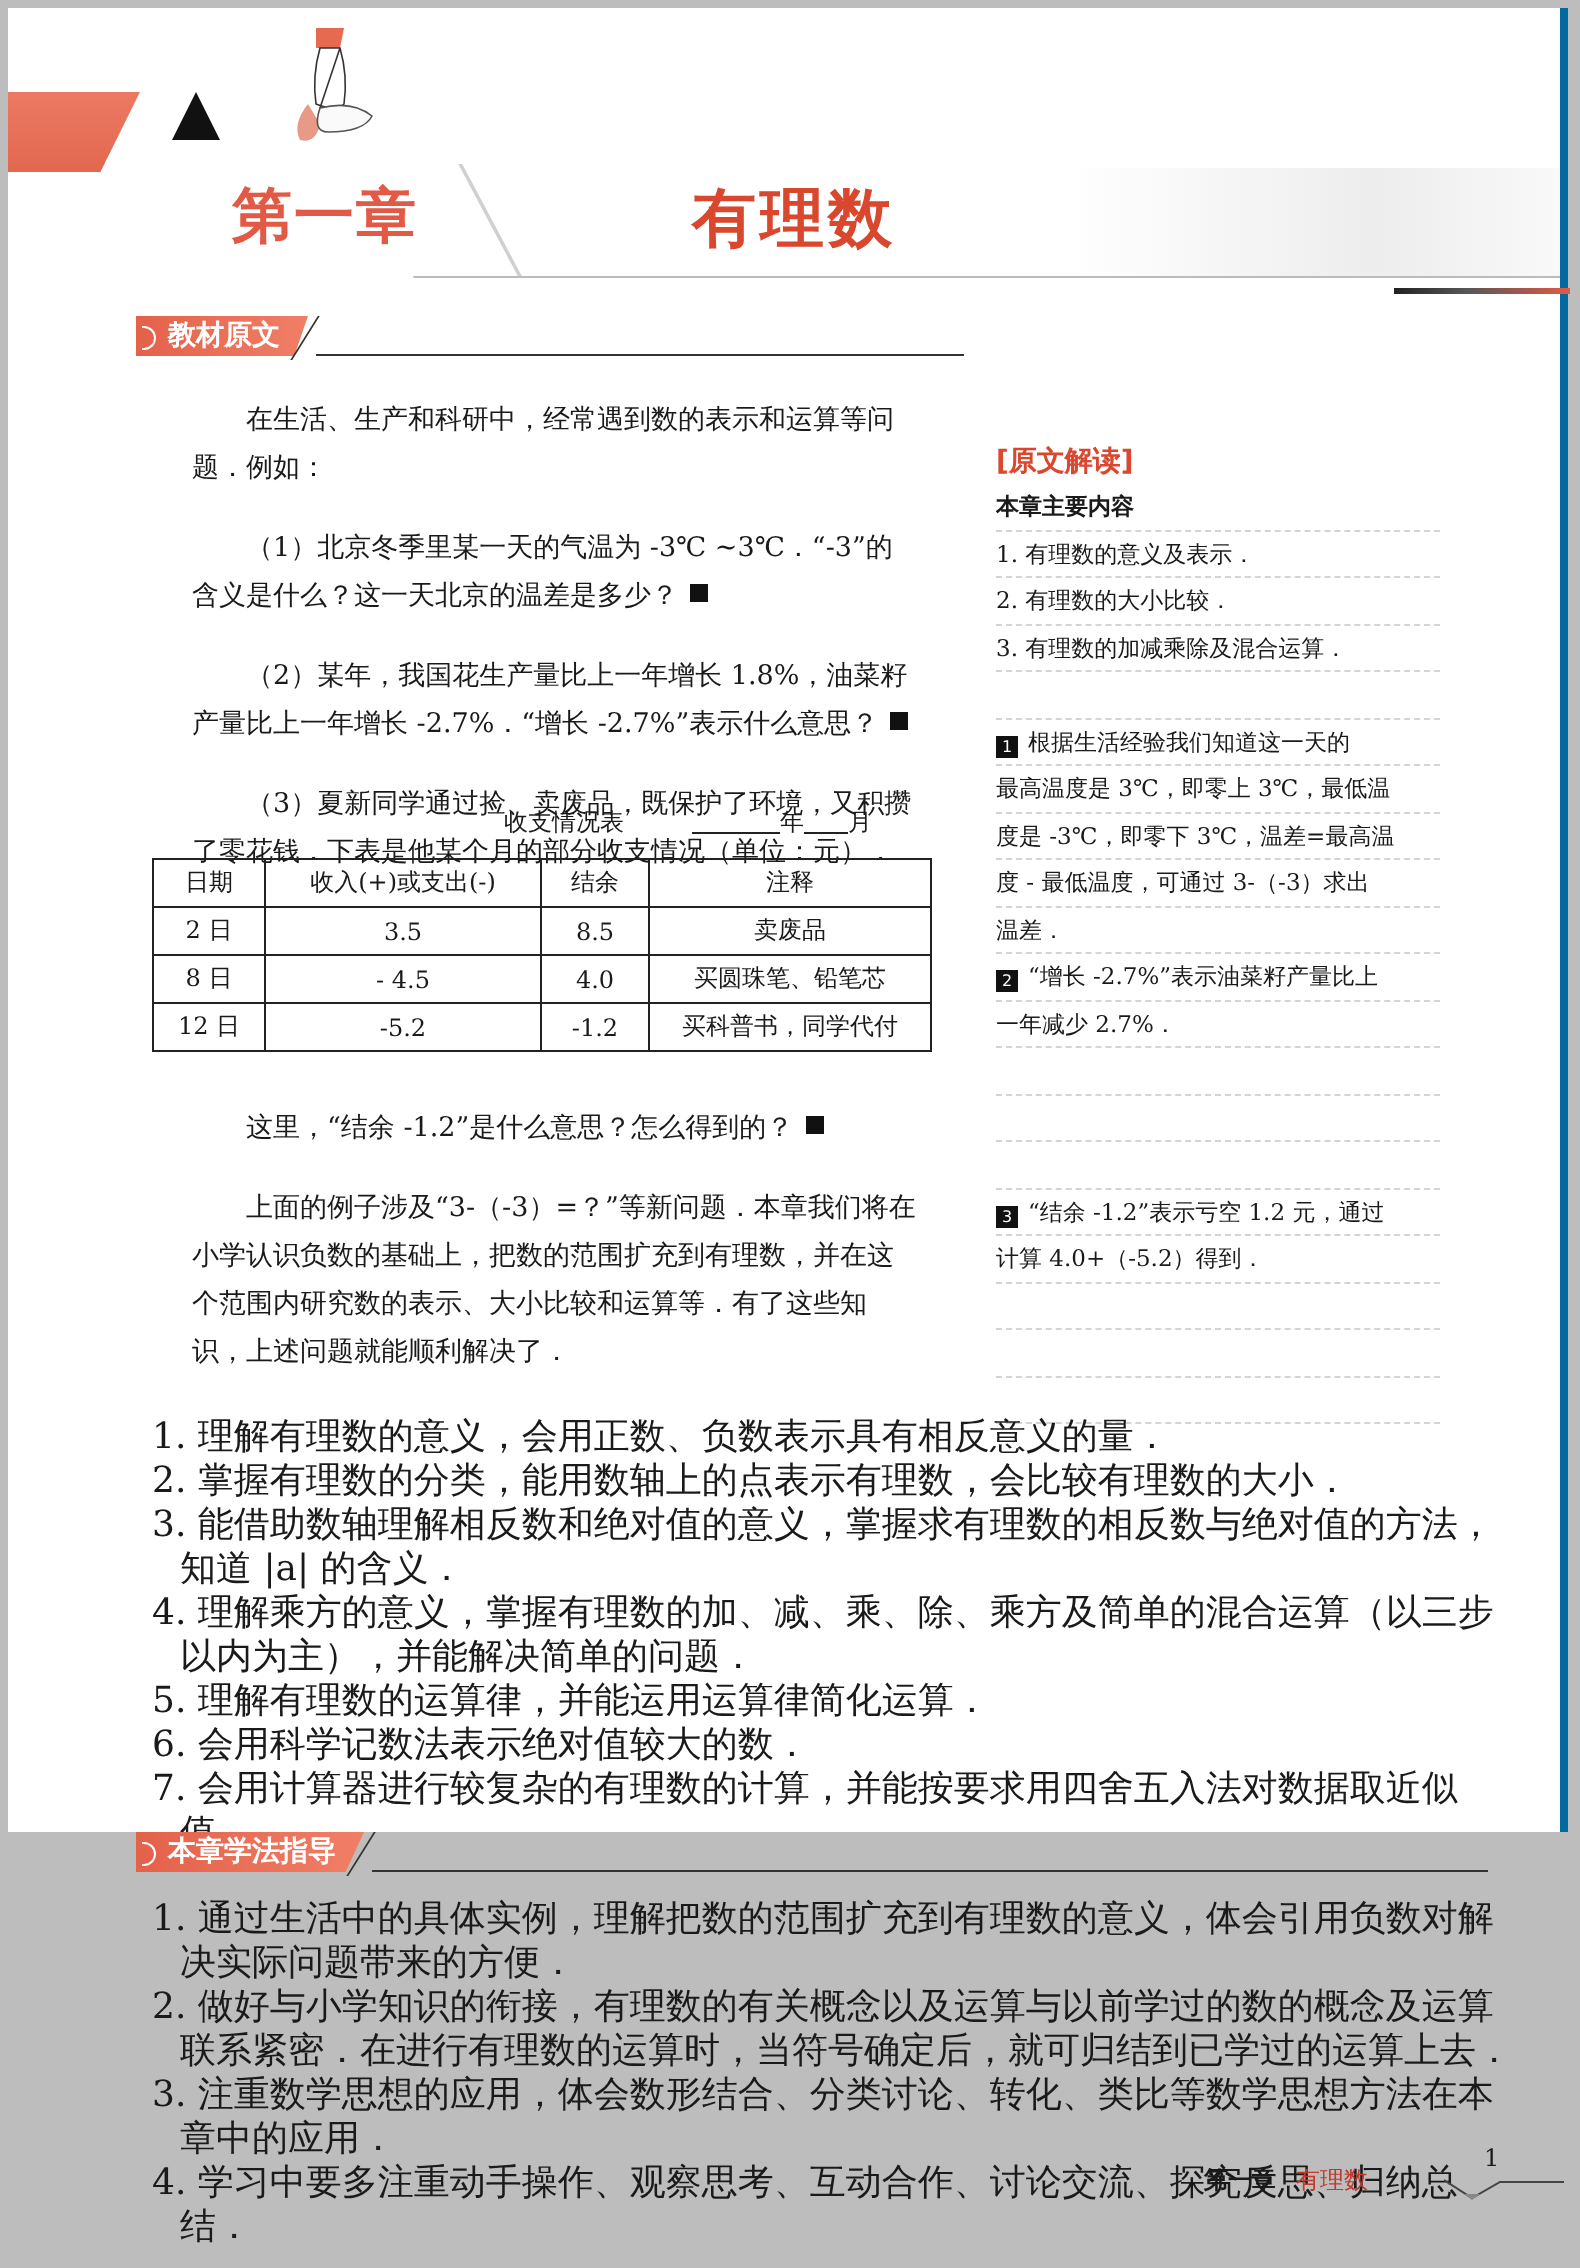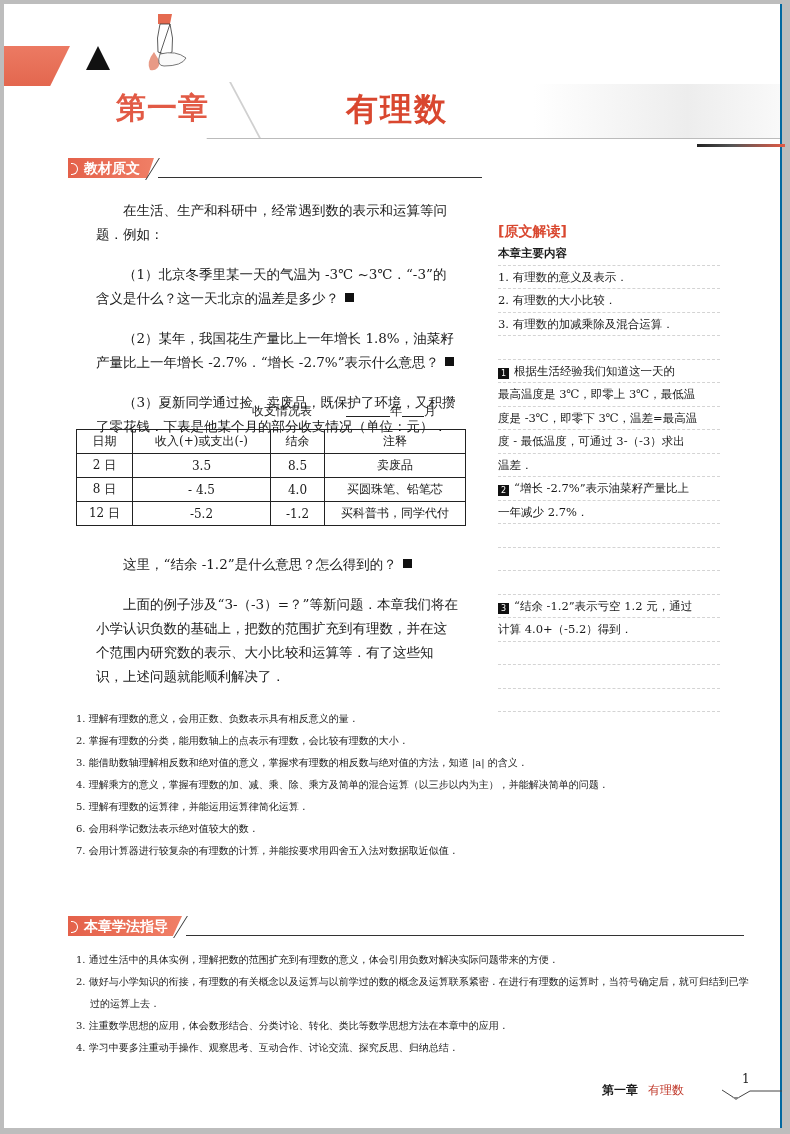--- a/index.html
+++ b/index.html
@@ -3,23 +3,23 @@
 <meta charset="utf-8">
 <style>
   html, body { margin: 0; padding: 0; }
   body {
     width: 790px; height: 1134px; overflow: hidden;
     background: #bdbdbd;
     font-family: "DejaVu Serif", "Liberation Serif", serif;
     color: #1a1a1a;
   }
   .page {
-    position: absolute; left: 4px; top: 4px; width: 776px; height: 1124px;
+    position: absolute; left: 4px; top: 4px; width: 776px; height: 912px;
     background: #ffffff;
-    border-right: 2px solid #0369a1;
+    border-right: 4px solid #0369a1;
   }
   
   .ribbon {
     position: absolute; left: 0; top: 42px; width: 66px; height: 40px;
     background: linear-gradient(180deg, #ec7a63 0%, #e3674f 100%);
     clip-path: polygon(0 0, 100% 0, 70% 100%, 0 100%);
   }
   .ribbon-tip {
     position: absolute; left: 82px; top: 42px; width: 0; height: 0;
     border-left: 12px solid transparent; border-right: 12px solid transparent;
@@ -101,21 +101,21 @@
   .side-line.bold { font-family: "DejaVu Sans", sans-serif; font-weight: bold; }
   .side-blank { height: 22.5px; border-bottom: 1px dashed #d4d4d4; }
   .side-mark {
     display: inline-block; width: 11px; height: 11px; background: #111; color: #fff;
     font-size: 8px; line-height: 11px; text-align: center; margin-right: 5px;
     font-family: "DejaVu Sans", sans-serif; vertical-align: -1px;
   }
   
   .num-list { position: absolute; left: 72px; width: 680px; margin: 0; padding: 0; list-style: none; }
   .num-list li {
-    font-size: 10px; line-height: 22px; padding-left: 14px; text-indent: -14px;
+    font-size: 18px; line-height: 22px; padding-left: 14px; text-indent: -14px;
   }
   
   .footer { position: absolute; left: 598px; top: 1078px; font-size: 12px; }
   .footer .chap { font-family: "DejaVu Sans", sans-serif; font-weight: bold; margin-right: 10px; }
   .footer .ttl { color: #c0392b; font-family: "DejaVu Sans", sans-serif; }
   .page-num { position: absolute; left: 738px; top: 1068px; font-size: 12px; }
   .page-tick { position: absolute; left: 718px; top: 1084px; }
 </style>
 </head>
 <body>

